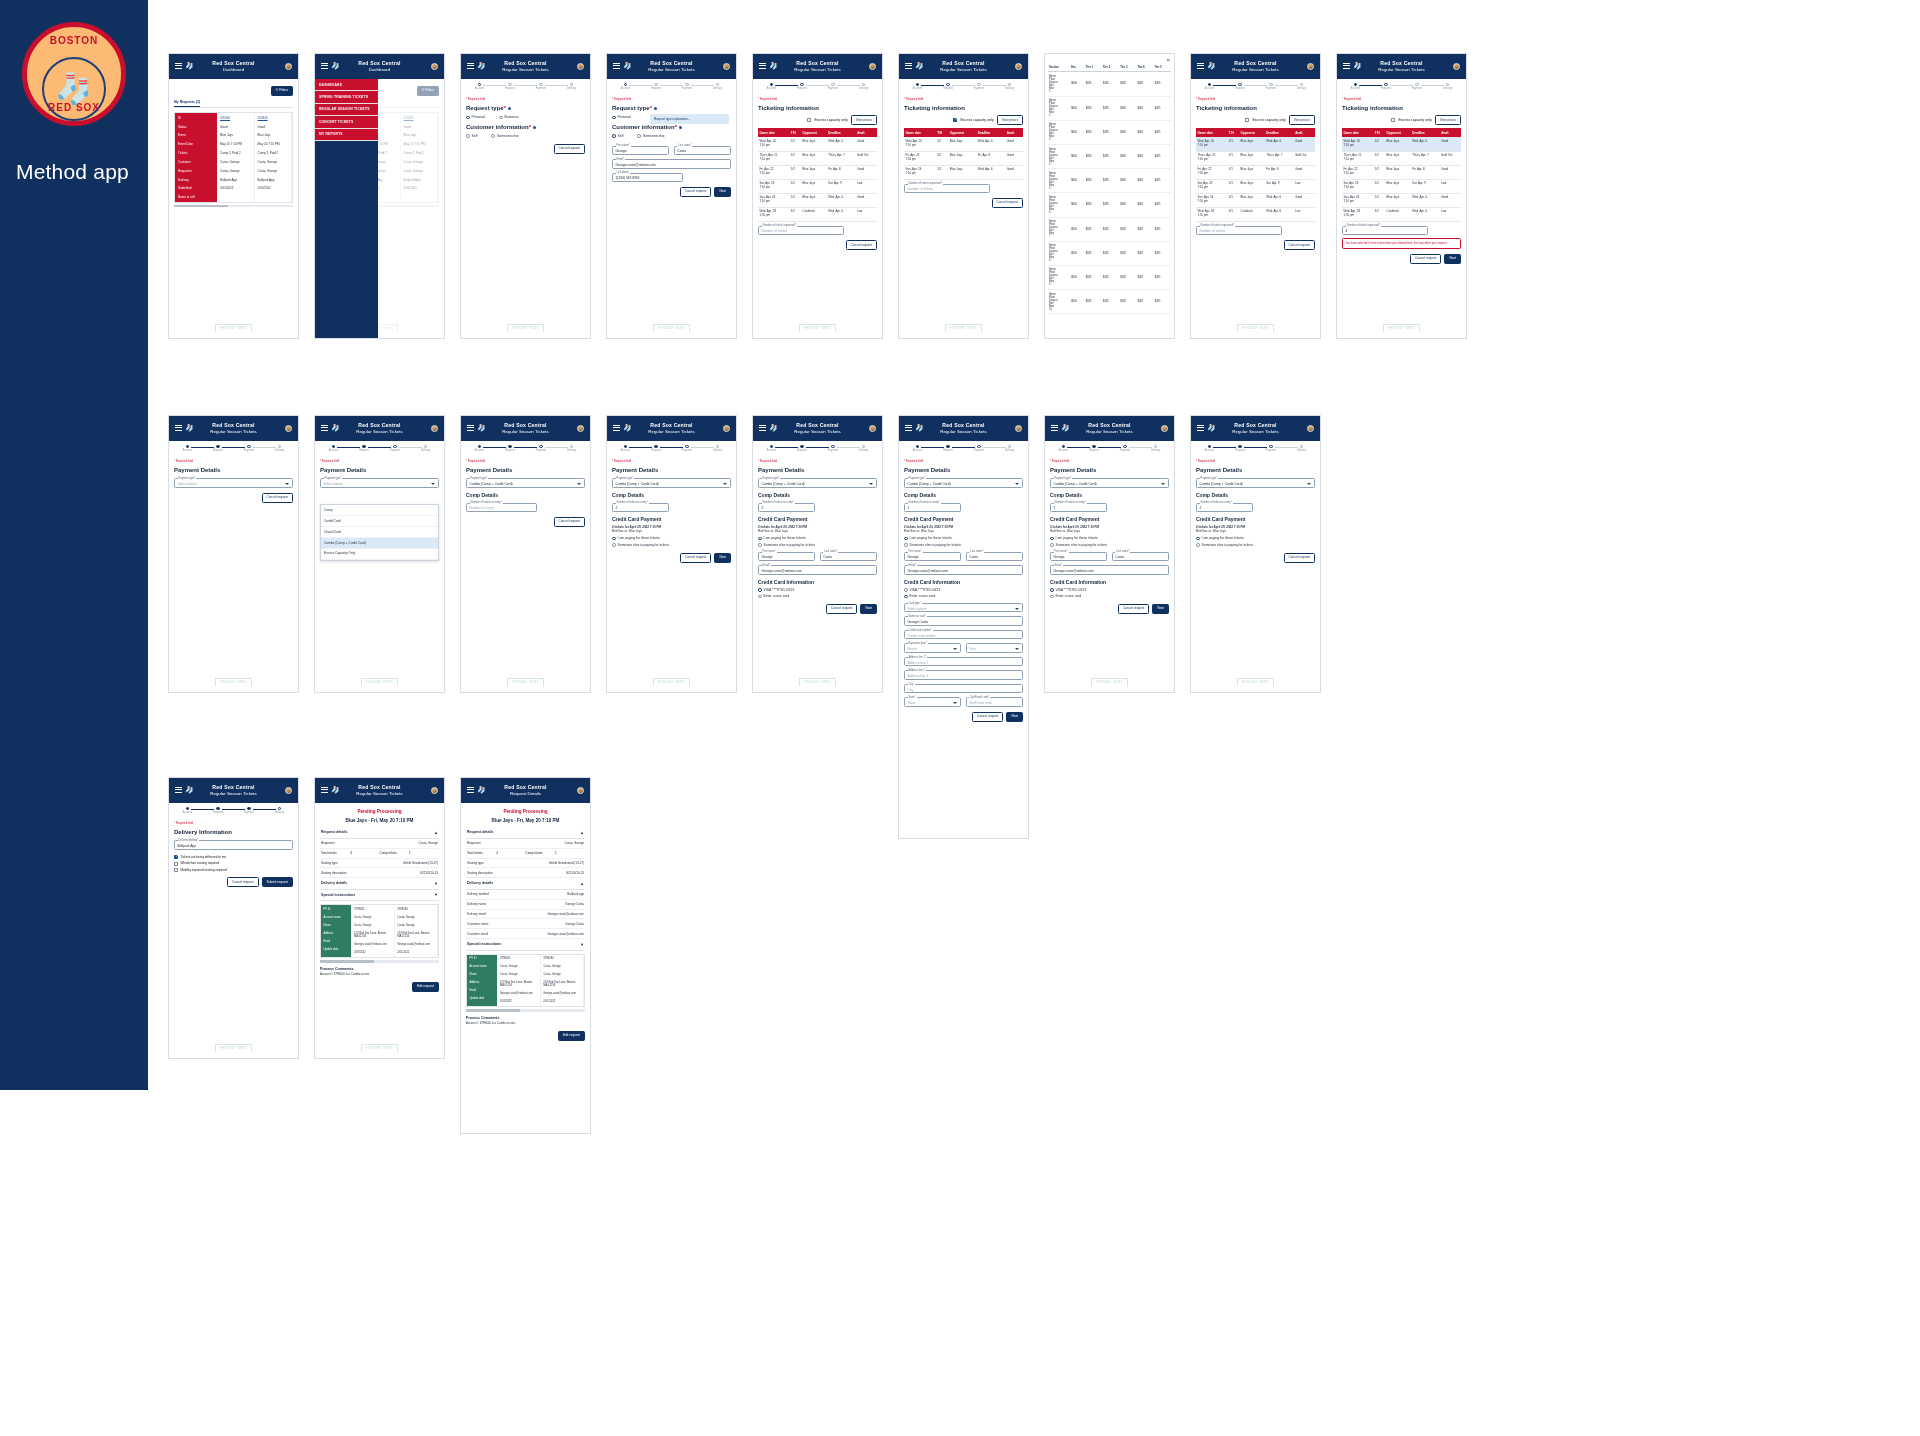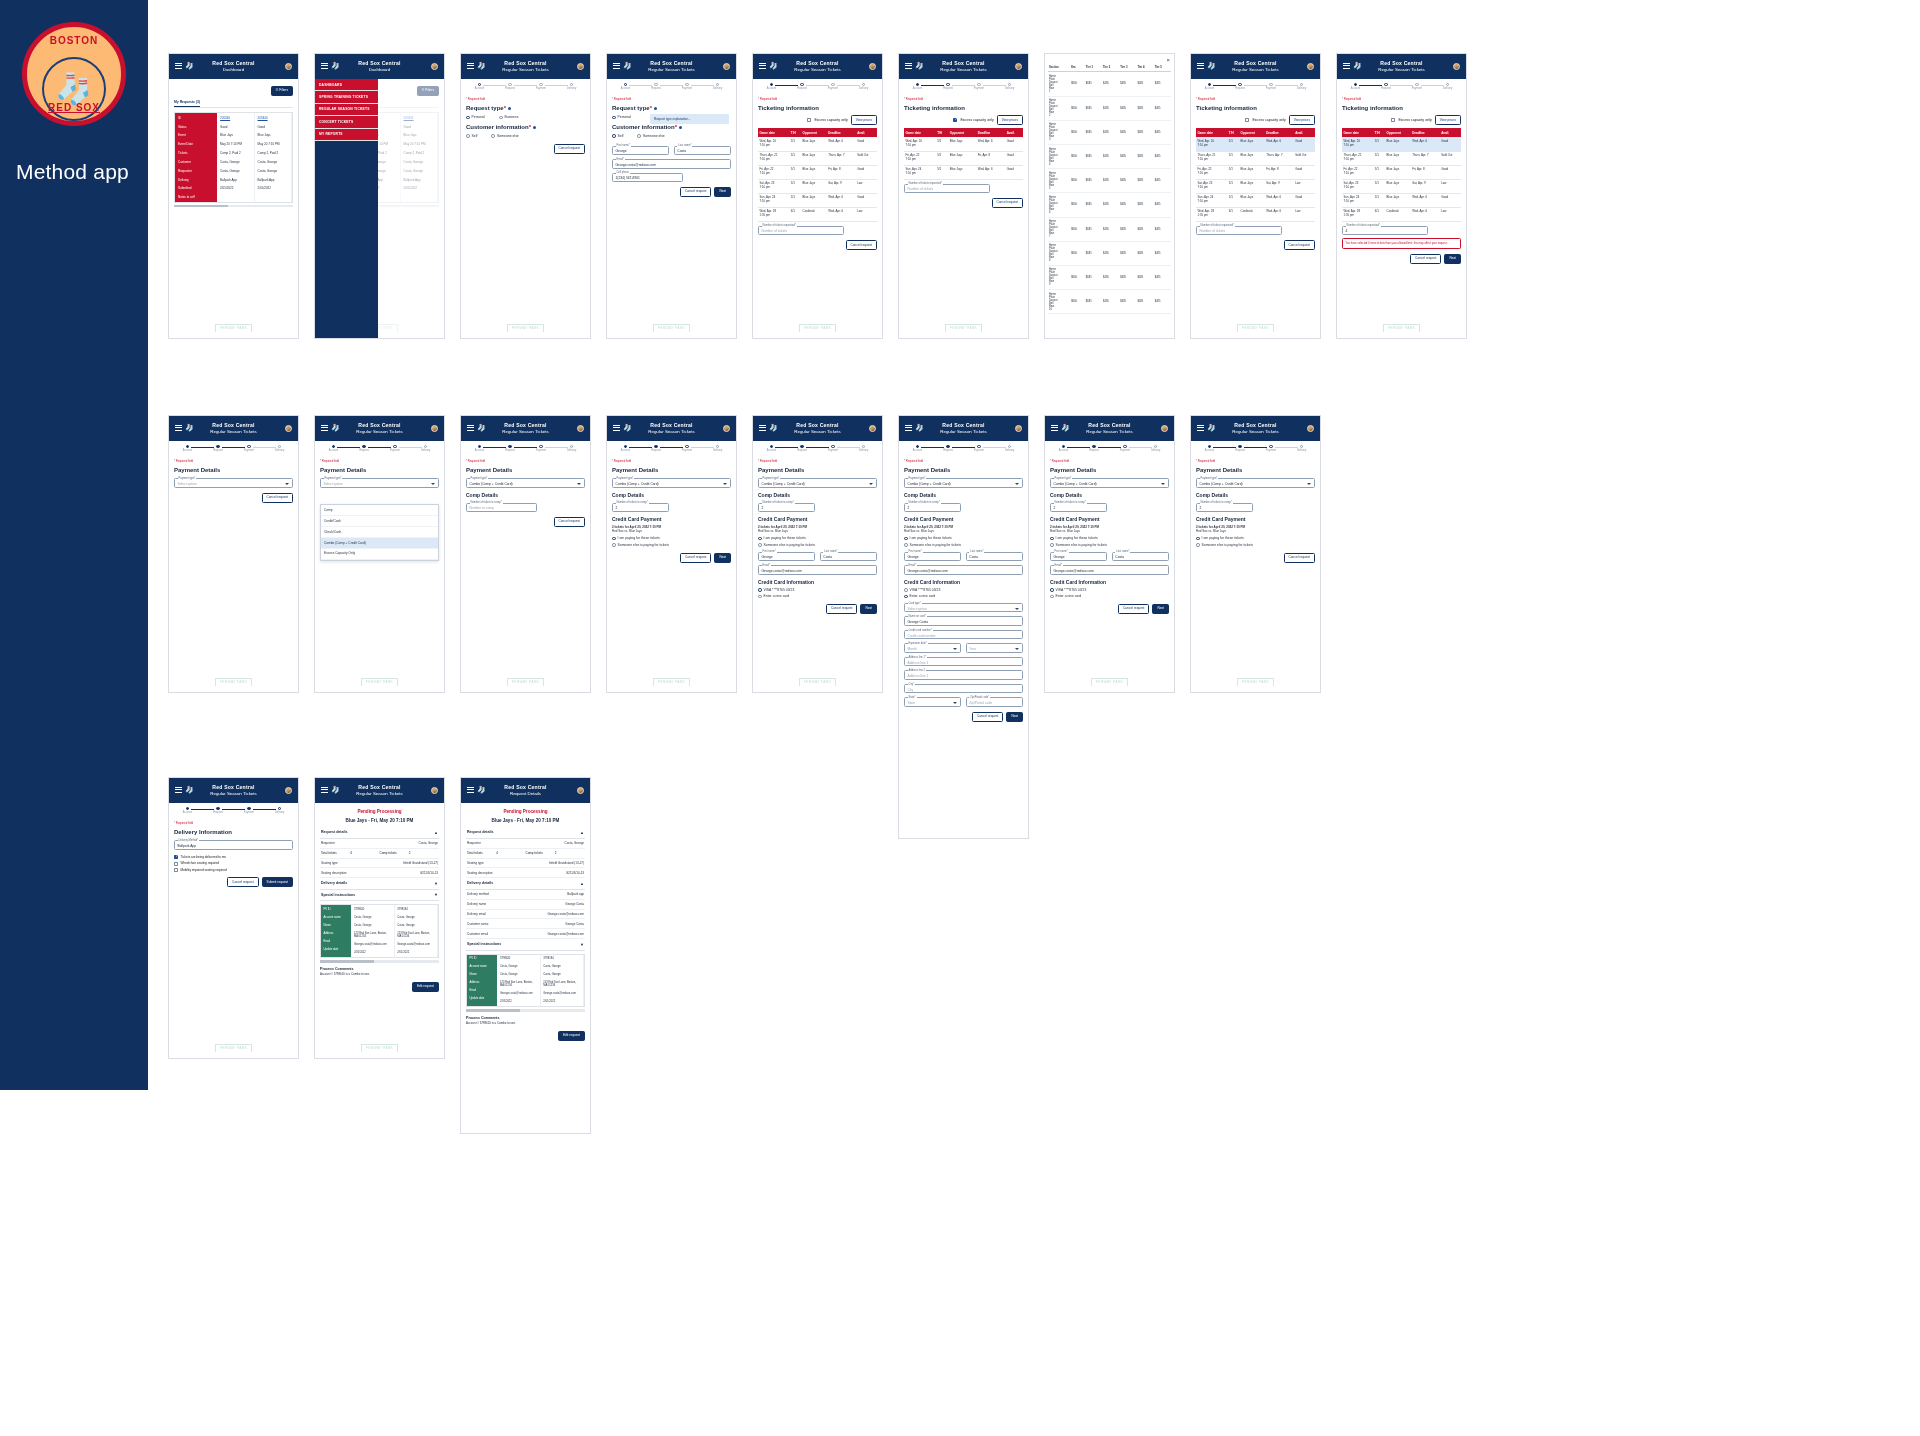--- a/index.html
+++ b/index.html
@@ -19,21 +19,21 @@
   #brand-logo .inner-ring {
     width: 64px; height: 64px; border-radius: 50%; border: 2px solid #1b3f77;
     position: relative; display: flex; align-items: center; justify-content: center;
   }
   .sox-glyph { color: #c8102e; font-size: 30px; line-height: 1; font-weight: bold; }
   #brand-logo .ring-text-top, #brand-logo .ring-text-bot {
     position: absolute; left: 0; right: 0; text-align: center;
     color: #c8102e; font-size: 10px; font-weight: bold; letter-spacing: 1px;
   }
   #brand-logo .ring-text-top { top: 8px; }
-  #brand-logo .ring-text-bot { bottom: 8px; text-decoration: underline; }
+  #brand-logo .ring-text-bot { bottom: 8px; }
   #brand-caption {
     position: absolute; left: 16px; top: 160px; color: #ffffff;
     font-size: 21px; letter-spacing: .2px;
   }
 
   
   .phone {
     position: absolute; width: 131px; background: #ffffff;
     border: 1px solid #d9dde3; overflow: hidden;
     font-size: 3.6px; color: #1a1a1a; line-height: 1.35;

